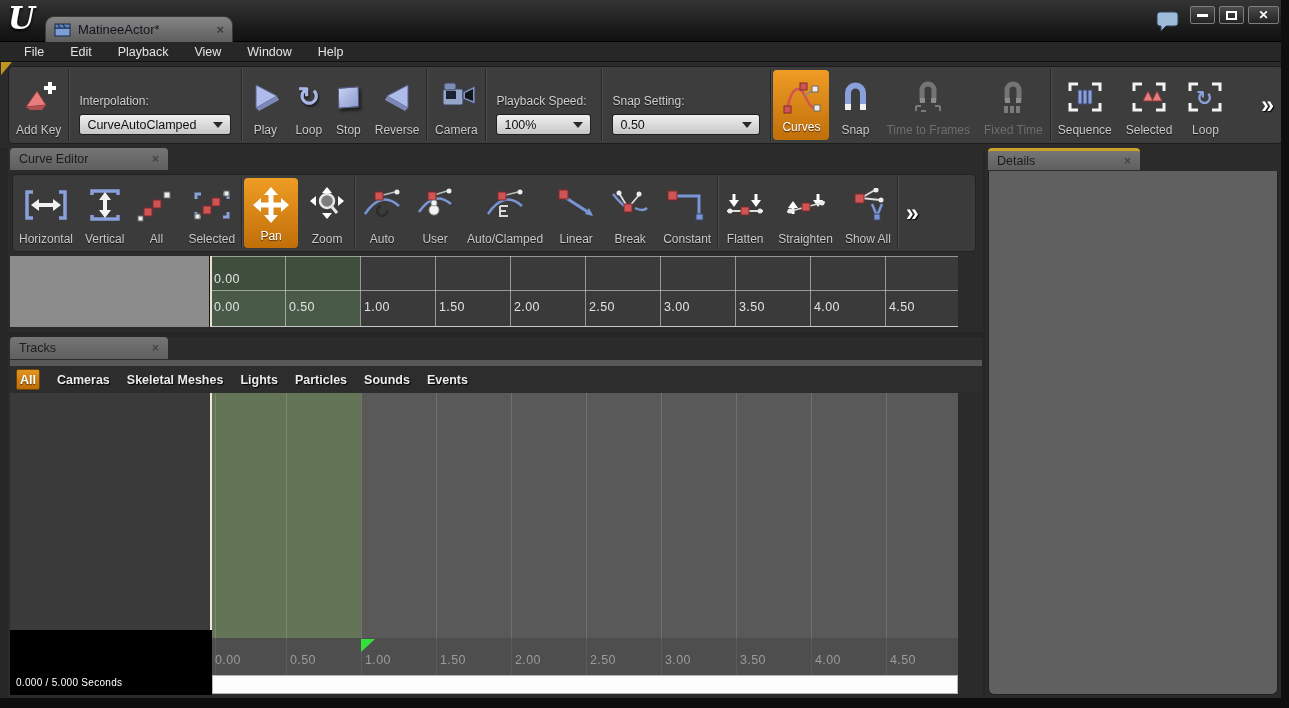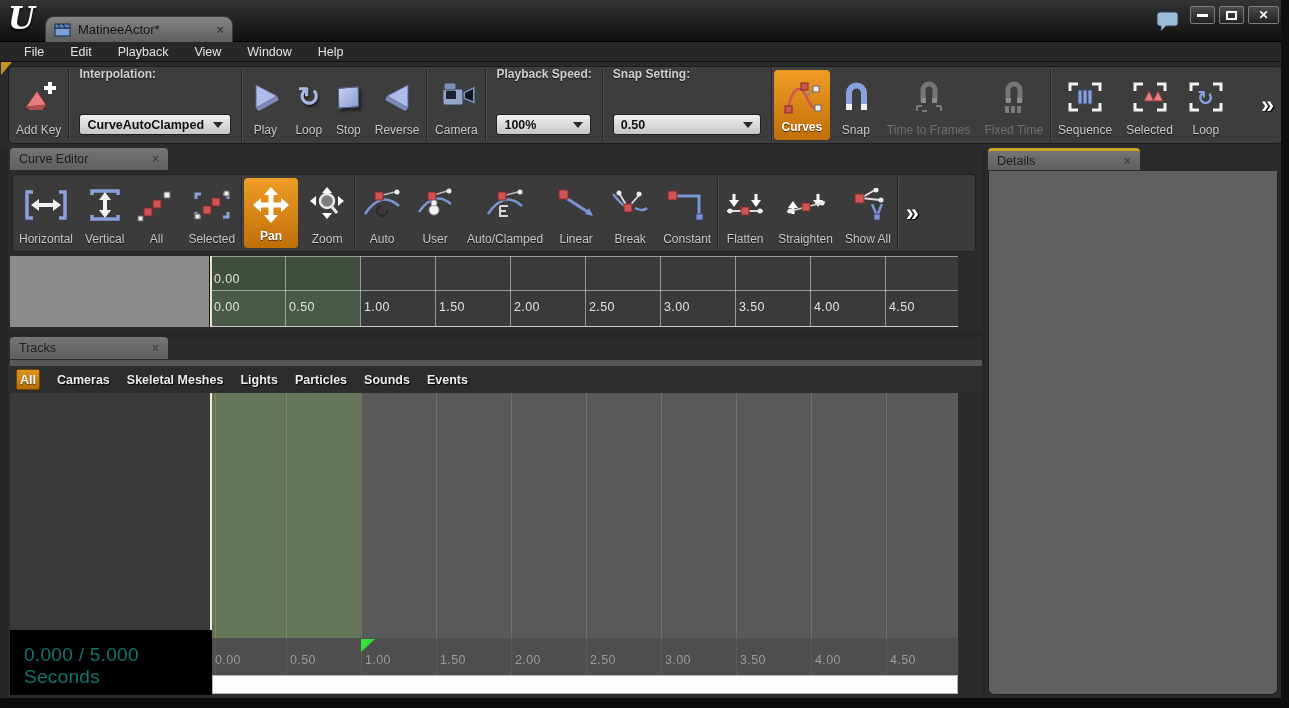--- a/index.html
+++ b/index.html
@@ -38,28 +38,28 @@
   #toolbar-zone { left:0; top:62px; width:1289px; height:86px; background:#2b2b2b; }
   #toolbar-notch { left:1px; top:0px; }
   #main-toolbar { left:8px; top:4px; width:1275px; height:78px; background:#3d3d3d;
     border:1px solid #1d1d1d; border-radius:5px; display:flex; align-items:stretch; overflow:hidden; }
   .tb-divider { width:1px; background:#262626; box-shadow:1px 0 0 #4d4d4d; margin:2px 0; }
   .tb-btn { display:flex; flex-direction:column; align-items:center; justify-content:flex-end;
     padding:4px 7px 6px; }
   .tb-btn .ico { flex:1; display:flex; align-items:center; justify-content:center; }
   .tb-label { color:#c9c9c9; font-size:12px; text-shadow:0 1px 1px rgba(0,0,0,.7); white-space:nowrap; }
   .tb-label.disabled { color:#6e6e6e; text-shadow:none; }
-  .tb-field { display:flex; flex-direction:column; justify-content:space-between; padding:0 10px 8px;font-weight:bold; }
+  .tb-field { display:flex; flex-direction:column; justify-content:flex-end; padding:0 10px 8px; }
   .tb-field .fld-label { color:#cfcfcf; font-size:12px; margin-bottom:6px; text-shadow:0 1px 1px rgba(0,0,0,.7); }
   .dropdown { background:linear-gradient(#f0f0f0,#c6c6c6); border:1px solid #1f1f1f; border-radius:3px;
     height:21px; display:flex; align-items:center; padding:0 7px; color:#101010; font-size:12.5px; }
   .dd-arrow { margin-left:auto; width:0; height:0; border-left:5px solid transparent;
     border-right:5px solid transparent; border-top:6px solid #2a2a2a; }
   .orange-btn { background:linear-gradient(#ef9c25,#c06f09); border-radius:4px; margin:3px 2px; }
-  .orange-btn .tb-label { color:#fff;font-weight:bold; }
+  .orange-btn .tb-label { color:#fff; }
   #tb-spacer { flex:1; }
   .chevron { color:#fff; font-size:23px; font-weight:bold; align-self:center; padding:0 8px;
     text-shadow:1px 1px 1px #000; }
   .loop-glyph { font-size:27px; font-weight:bold; color:#a9b6e6; line-height:1;
     text-shadow:1px 2px 2px rgba(0,0,0,.6); }
   .stop-glyph { width:21px; height:21px; background:linear-gradient(135deg,#c6d0f0,#8d9cd0);
     border:1px solid #55608c; transform:rotate(-4deg) skewX(-3deg); box-shadow:2px 3px 3px rgba(0,0,0,.5); }
 
   
   .dock-tab { height:22px; background:linear-gradient(#757575,#5f5f5f); border-radius:4px 4px 0 0;
@@ -111,21 +111,21 @@
     background-position:74px 0; }
   #track-ruler { left:204px; top:301px; width:746px; height:37px; background:#4e4e4e; }
   #track-ruler .vlines { left:0; top:0; width:100%; height:100%;
     background:repeating-linear-gradient(to right, rgba(255,255,255,.07) 0 1px, transparent 1px 75px);
     background-position:74px 0; }
   .tr-label { position:absolute; top:15px; color:#9b9b9b; font-size:12.5px; letter-spacing:.4px; }
   #loop-marker { left:353px; top:302px; }
   #track-scrollbar { left:204px; top:338px; width:746px; height:19px; background:#fdfdfd;
     border:1px solid #b5b5b5; }
   #time-box { left:2px; top:293px; width:202px; height:65px; background:#000; }
-  #time-display { position:absolute; left:14px; bottom:7px; color:#0f766e; font-size:19px; letter-spacing:.3px; }
+  #time-display { position:absolute; left:6px; bottom:7px; color:#ffffff; font-size:10px; letter-spacing:.3px; }
 
   
   #details-panel { left:985px; top:148px; width:296px; height:550px; background:#2b2b2b; }
   #details-tab { left:3px; top:0; width:152px; }
   #details-content { left:3px; top:23px; width:290px; height:524px; background:#606060;
     border:1px solid #1f1f1f; border-top:none; border-radius:0 0 6px 6px; }
 
   
   #frame-right { left:1281px; top:0; width:8px; height:708px; background:#0e0e0e; }
   #frame-bottom { left:0; top:698px; width:1289px; height:10px; background:#0e0e0e; }

